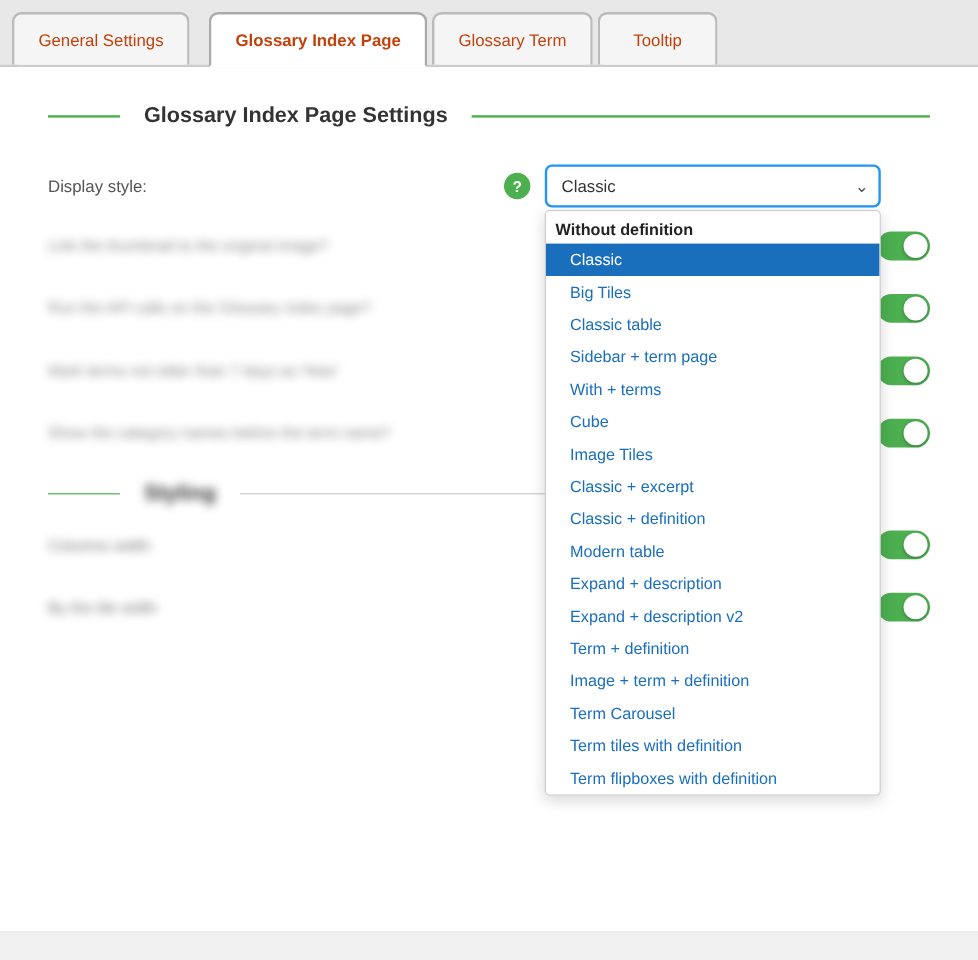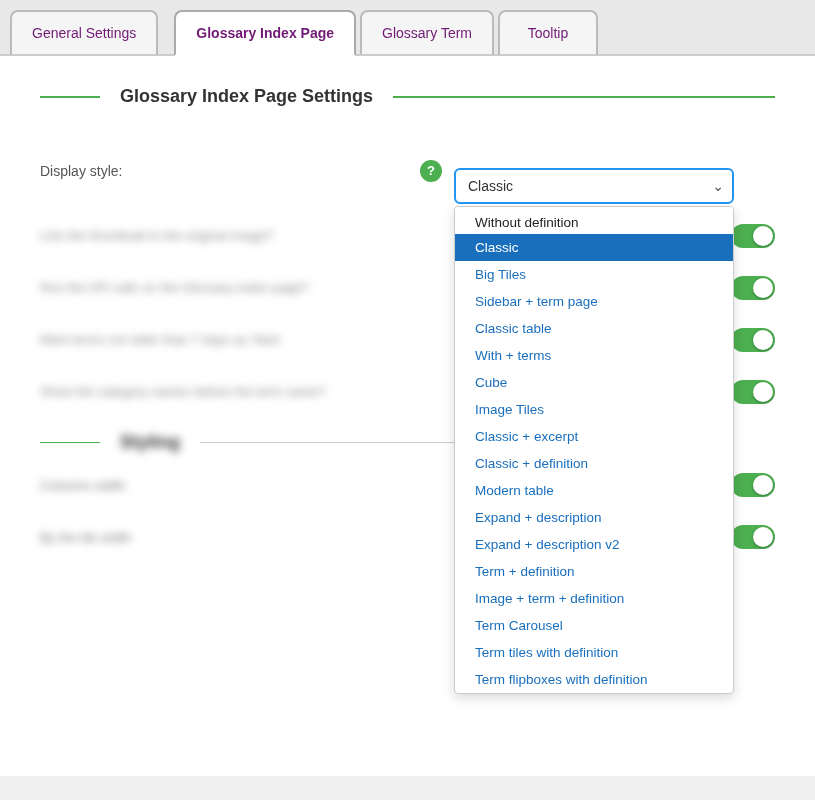--- a/index.html
+++ b/index.html
@@ -21,21 +21,21 @@
     }
     .tab {
       padding: 12px 20px;
       border: 2px solid #bbb;
       border-bottom: none;
       border-radius: 8px 8px 0 0;
       background: #f5f5f5;
       cursor: pointer;
       font-size: 14px;
       font-weight: 500;
-      color: #701a75;
+      color: #c2410c;
       min-width: 100px;
       text-align: center;
       line-height: 1.3;
     }
     .tab.active {
       background: #fff;
       border-color: #aaa;
       border-bottom: 2px solid #fff;
       margin-bottom: -2px;
       font-weight: 700;
@@ -125,21 +125,20 @@
       display: flex;
       align-items: center;
       gap: 12px;
       flex: 1;
     }
 
     
     .dropdown-wrapper {
       position: relative;
       width: 280px;
-      margin-top: 31px;
     }
     .dropdown-select {
       width: 100%;
       padding: 8px 36px 8px 12px;
       border: 2px solid #2196f3;
       border-radius: 6px;
       font-size: 14px;
       background: #fff;
       appearance: none;
       cursor: pointer;
@@ -162,22 +161,22 @@
       left: 0;
       width: 280px;
       background: #fff;
       border: 1px solid #ccc;
       border-radius: 4px;
       box-shadow: 0 4px 12px rgba(0,0,0,0.15);
       z-index: 100;
       overflow: hidden;
     }
     .dropdown-group-header {
-      padding: 8px 12px 4px 20px;
-      font-weight: 400;
+      padding: 8px 12px 4px 8px;
+      font-weight: 700;
       font-size: 13.5px;
       color: #222;
       background: #fff;
     }
     .dropdown-item {
       padding: 6px 12px 6px 20px;
       font-size: 13.5px;
       color: #1a6fbd;
       cursor: pointer;
     }
@@ -267,22 +266,22 @@
         <div class="dropdown-select">
           <span>Classic</span>
         </div>
         <span class="dropdown-arrow">⌄</span>
 
         <div class="dropdown-menu">
 
           <div class="dropdown-group-header">Without definition</div>
           <div class="dropdown-item selected">Classic</div>
           <div class="dropdown-item">Big Tiles</div>
+          <div class="dropdown-item">Classic table</div>
           <div class="dropdown-item">Sidebar + term page</div>
-          <div class="dropdown-item">Classic table</div>
           <div class="dropdown-item">With + terms</div>
           <div class="dropdown-item">Cube</div>
           <div class="dropdown-item">Image Tiles</div>
 
           <div class="dropdown-item">Classic + excerpt</div>
           <div class="dropdown-item">Classic + definition</div>
           <div class="dropdown-item">Modern table</div>
           <div class="dropdown-item">Expand + description</div>
           <div class="dropdown-item">Expand + description v2</div>
           <div class="dropdown-item">Term + definition</div>

